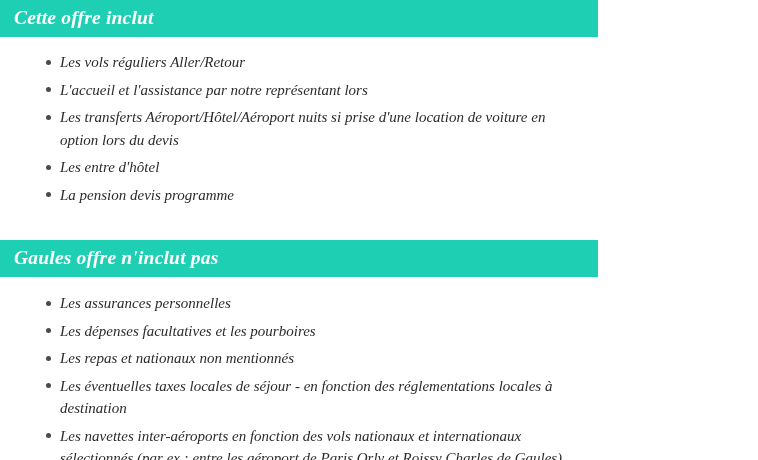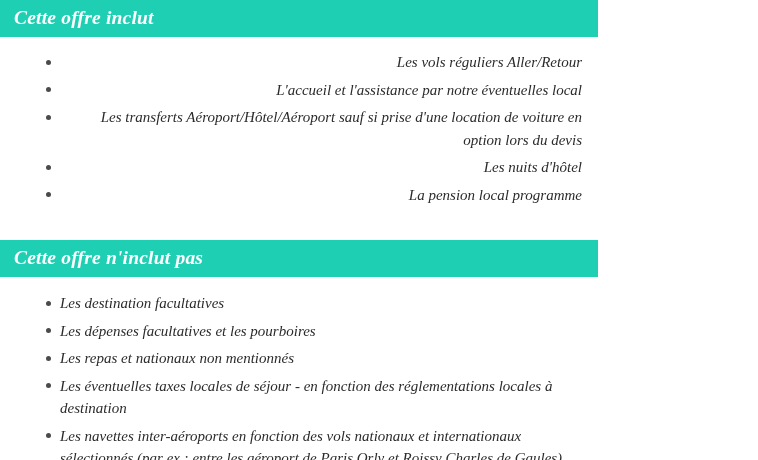--- a/index.html
+++ b/index.html
@@ -59,21 +59,20 @@
     left: 0;
     top: 8.5px;
     width: 5px;
     height: 5px;
     border-radius: 50%;
     background: #4a4a4a;
   }
   .section-one .section-body {
     padding-top: 14px;
     padding-bottom: 10px;
-    text-align: right;
   }
   .section-two {
     margin-top: 19px;
   }
   .section-two .section-body {
     padding-top: 15px;
   }
   .li-text {
     display: block;
   }
@@ -86,45 +85,45 @@
   <div class="section section-one">
     <div class="section-header">Cette offre inclut</div>
     <div class="section-body">
       <ul class="items">
         <li>
           <span class="bullet"></span>
           <span class="li-text">Les vols réguliers Aller/Retour</span>
         </li>
         <li>
           <span class="bullet"></span>
-          <span class="li-text">L'accueil et l'assistance par notre éventuelles local</span>
+          <span class="li-text">L'accueil et l'assistance par notre représentant lors</span>
         </li>
         <li>
           <span class="bullet"></span>
-          <span class="li-text">Les transferts Aéroport/Hôtel/Aéroport sauf si prise d'une location de voiture en option lors du devis</span>
+          <span class="li-text">Les transferts Aéroport/Hôtel/Aéroport nuits si prise d'une location de voiture en option lors du devis</span>
         </li>
         <li>
           <span class="bullet"></span>
-          <span class="li-text">Les nuits d'hôtel</span>
+          <span class="li-text">Les entre d'hôtel</span>
         </li>
         <li>
           <span class="bullet"></span>
-          <span class="li-text">La pension local programme</span>
+          <span class="li-text">La pension devis programme</span>
         </li>
       </ul>
     </div>
   </div>
 
   <div class="section section-two">
-    <div class="section-header">Cette offre n'inclut pas</div>
+    <div class="section-header">Gaules offre n'inclut pas</div>
     <div class="section-body">
       <ul class="items">
         <li>
           <span class="bullet"></span>
-          <span class="li-text">Les destination facultatives</span>
+          <span class="li-text">Les assurances personnelles</span>
         </li>
         <li>
           <span class="bullet"></span>
           <span class="li-text">Les dépenses facultatives et les pourboires</span>
         </li>
         <li>
           <span class="bullet"></span>
           <span class="li-text">Les repas et nationaux non mentionnés</span>
         </li>
         <li>

